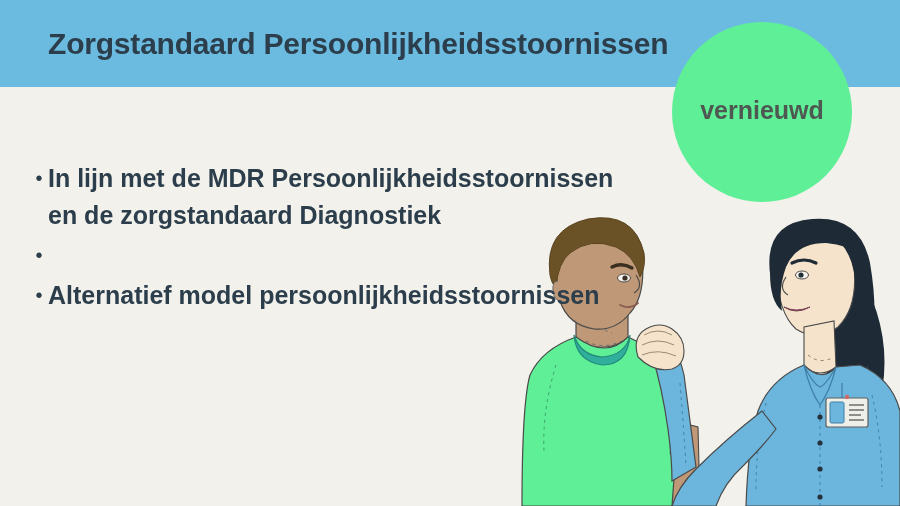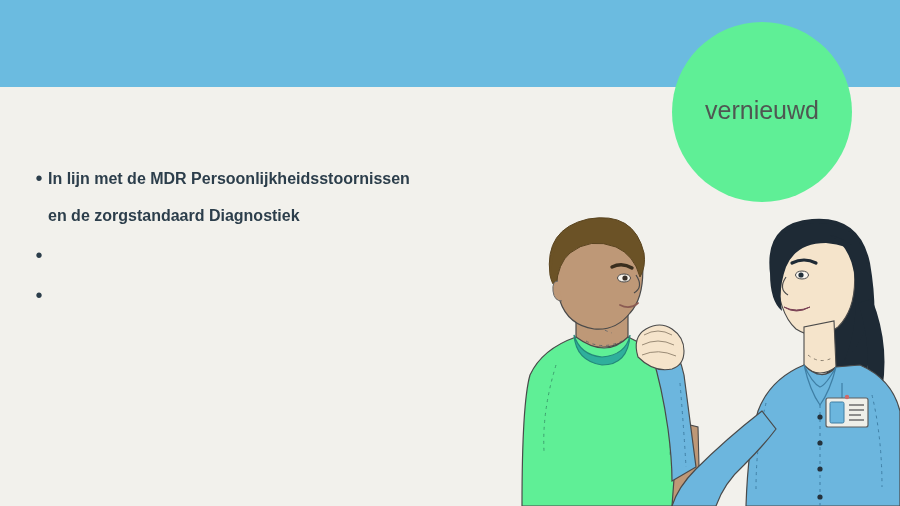--- a/index.html
+++ b/index.html
@@ -45,21 +45,21 @@
     height: 180px;
     border-radius: 50%;
     background: #5FEF96;
     z-index: 3;
     display: flex;
     align-items: center;
     justify-content: center;
   }
   .badge-label {
     font-size: 25px;
-    font-weight: normal;
+    font-weight: bold;
     color: #4F5752;
     transform: translateY(-2px);
   }
   
   .bullets {
     position: absolute;
     left: 30px;
     top: 160px;
     width: 600px;
     z-index: 5;
@@ -72,21 +72,21 @@
   .bullet-dot {
     width: 18px;
     flex: 0 0 18px;
     color: #2C3E4B;
     font-size: 20px;
     line-height: 37px;
     text-align: center;
   }
   .bullet-text {
     color: #2C3E4B;
-    font-size: 16px;
+    font-size: 25px;
     font-weight: bold;
     line-height: 37px;
     white-space: pre-line;
   }
   
   .illustration {
     position: absolute;
     left: 520px;
     top: 215px;
     width: 380px;
@@ -198,28 +198,30 @@
 
       </g>
     </svg>
   </div>
 
   <div class="badge-circle">
     <span class="badge-label">vernieuwd</span>
   </div>
 
   <div class="header-band"></div>
+  <div class="slide-title">Zorgstandaard Persoonlijkheidsstoornissen</div>
 
   <div class="bullets">
     <div class="bullet-row">
       <span class="bullet-dot">•</span>
       <span class="bullet-text">In lijn met de MDR Persoonlijkheidsstoornissen
 en de zorgstandaard Diagnostiek</span>
     </div>
     <div class="bullet-row">
       <span class="bullet-dot">•</span>
     </div>
     <div class="bullet-row">
       <span class="bullet-dot">•</span>
+      <span class="bullet-text">Alternatief model persoonlijkheidsstoornissen</span>
     </div>
   </div>
 
 </div>
 
 </body></html>

